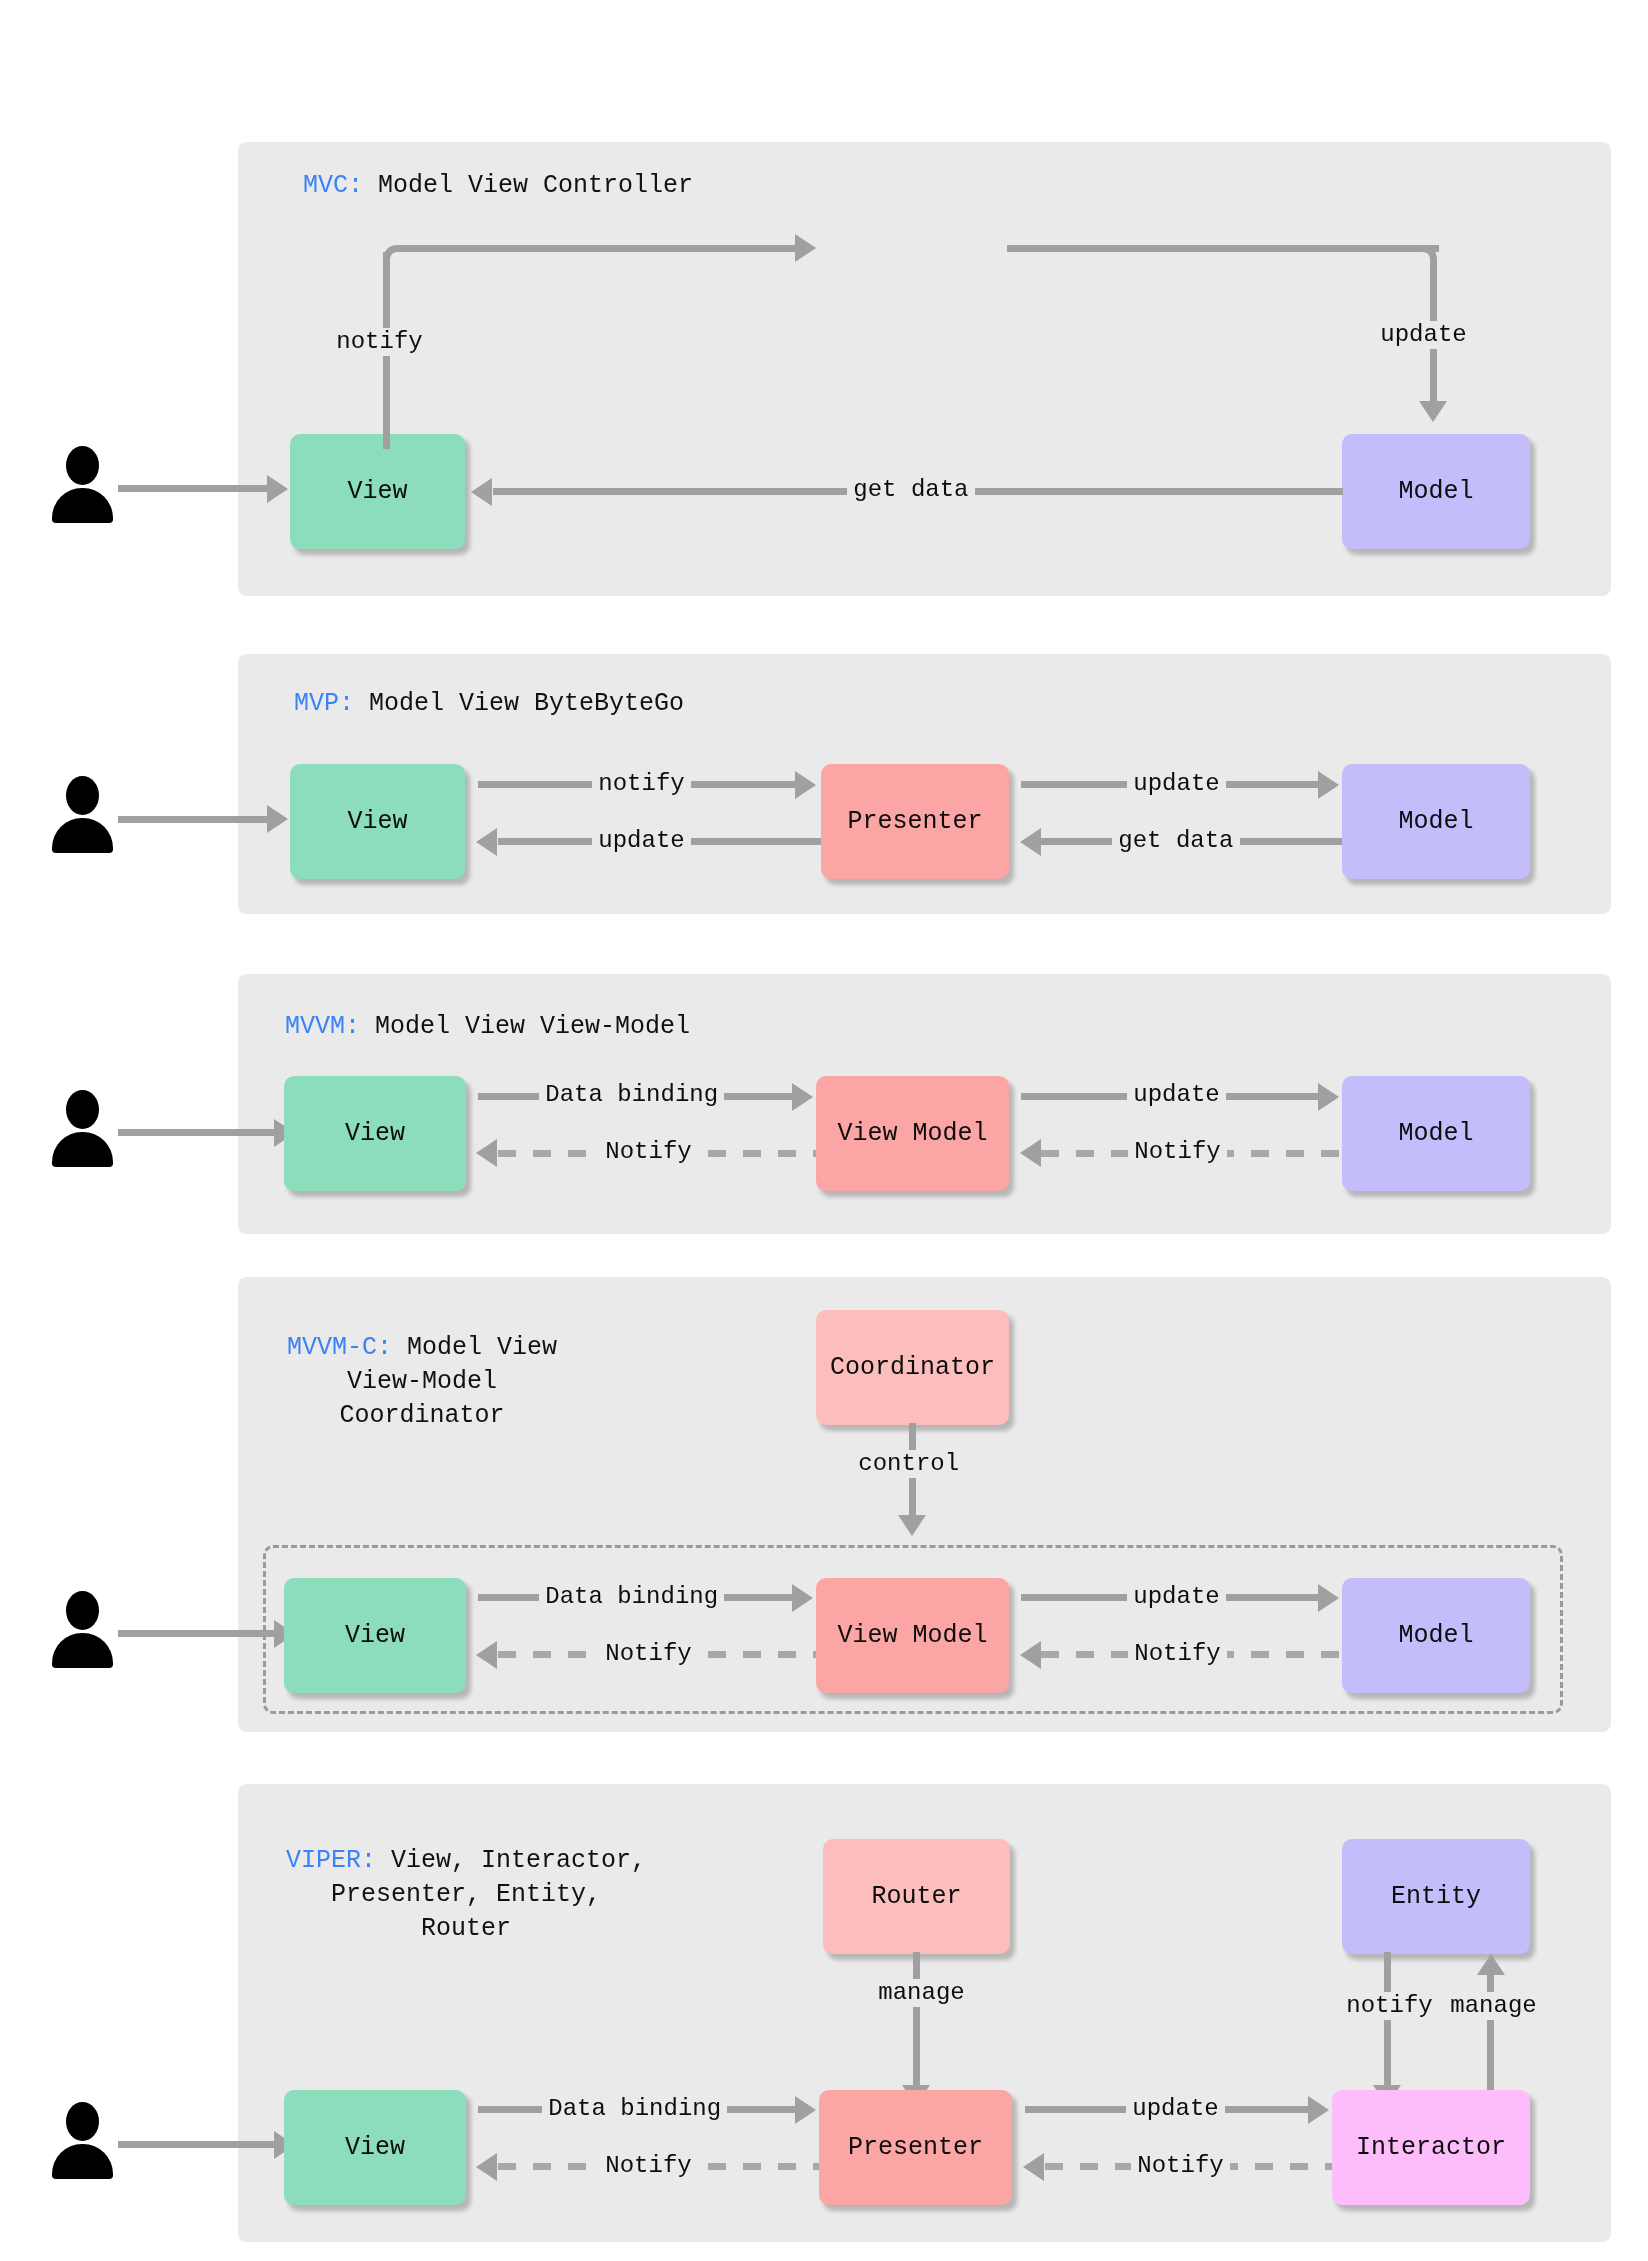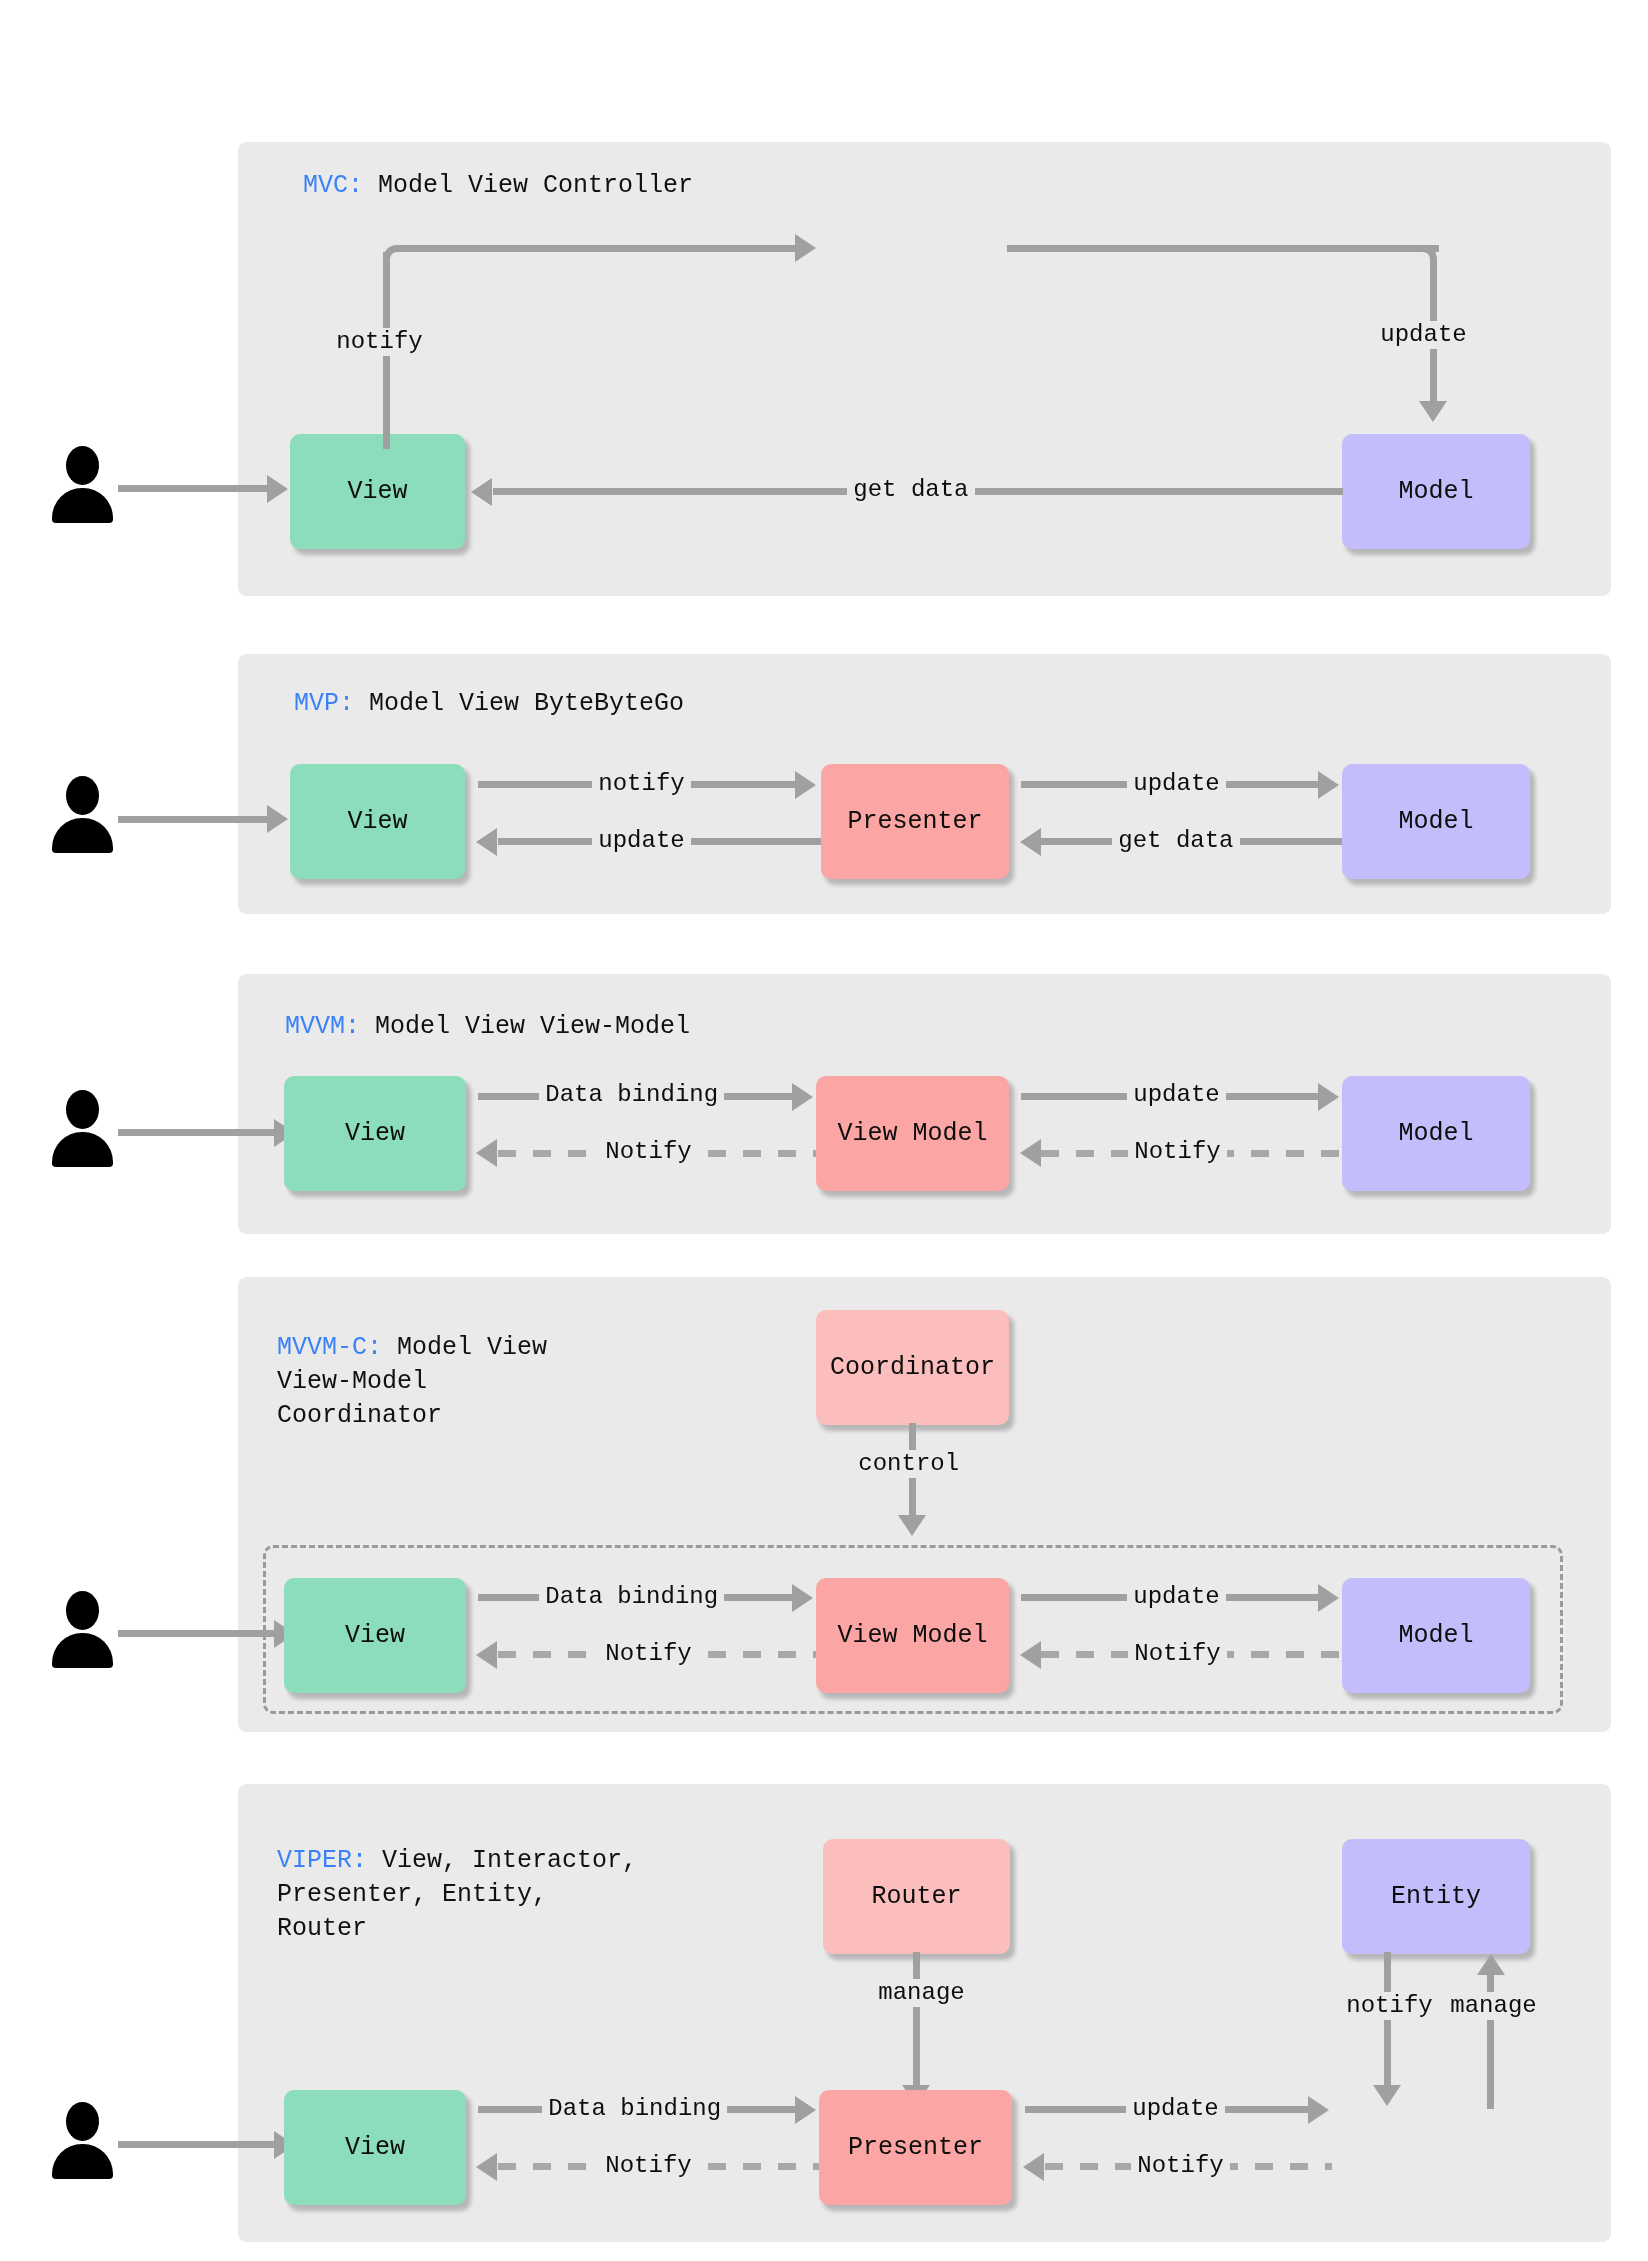--- a/index.html
+++ b/index.html
@@ -35,21 +35,21 @@
   .panel {
     position: absolute; background: #EAEAEA; border-radius: 8.8px;
   }
   .sect-title {
     position: absolute;
     font-family: "Liberation Mono", monospace;
     font-size: 25px; line-height: 34px; color: #111111;
     white-space: pre;
   }
   .sect-title .key { color: #3b82f6; }
-  .sect-title.multiline { text-align: left; }
+  .sect-title.multiline { text-align: center; }
 
   
   .node {
     position: absolute; border-radius: 10px;
     display: flex; align-items: center; justify-content: center;
     font-family: "Liberation Mono", monospace;
     font-size: 25px; color: #0d0d0d; text-align: center;
     box-shadow: 4.4px 5.7px 4.4px rgba(0,0,0,0.22);
     white-space: pre;
   }
@@ -260,20 +260,21 @@
 
   <div class="person" style="left:52px; top:2102px;">
     <span class="head"></span>
     <span class="body"></span>
   </div>
   <div class="line h" style="left:118px; top:2141px; width:156px;"></div>
   <div class="arrow right" style="left:274px; top:2131px;"></div>
 
   <div class="node n-view" style="left:284px; top:2090px; width:182px; height:115px;">View</div>
   <div class="node n-presenter" style="left:819px; top:2090px; width:193px; height:115px;">Presenter</div>
+  <div class="node n-interactor" style="left:1332px; top:2090px; width:198px; height:115px;">Interactor</div>
 
   <div class="line h" style="left:478px; top:2106px; width:321px;"></div>
   <div class="arrow right" style="left:795px; top:2096px;"></div>
   <div class="edge-label" style="left:542px; top:2095px;">Data binding</div>
 
   <div class="dash-h" style="left:498px; top:2163px; width:321px;"></div>
   <div class="arrow left" style="left:476px; top:2153px;"></div>
   <div class="edge-label" style="left:599px; top:2152px;">Notify</div>
 
   <div class="line h" style="left:1025px; top:2106px; width:286px;"></div>

